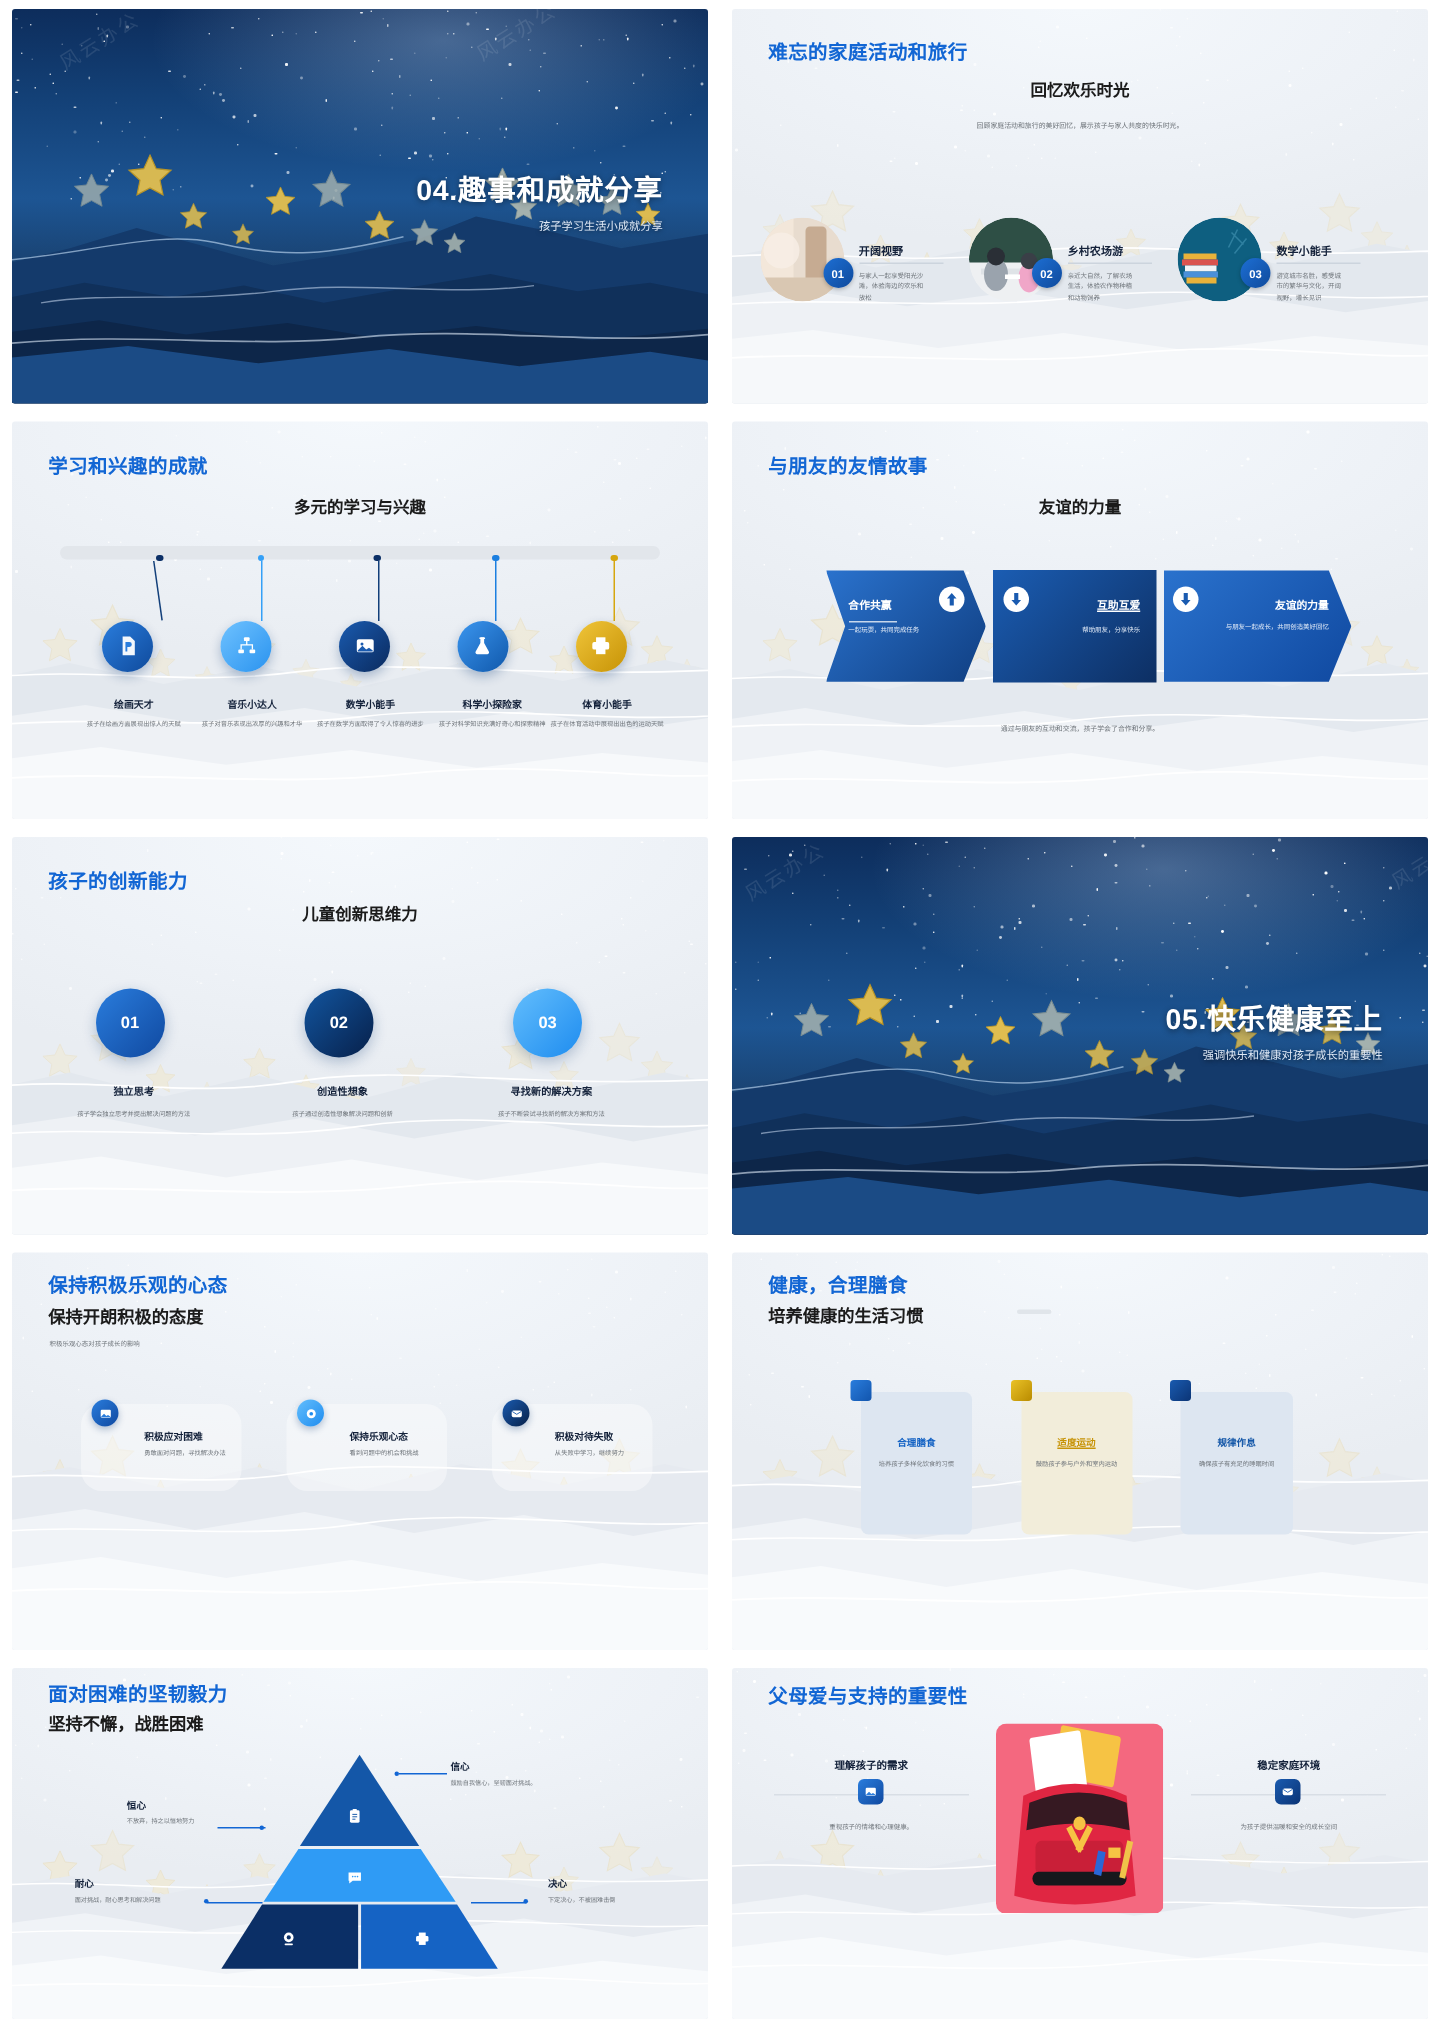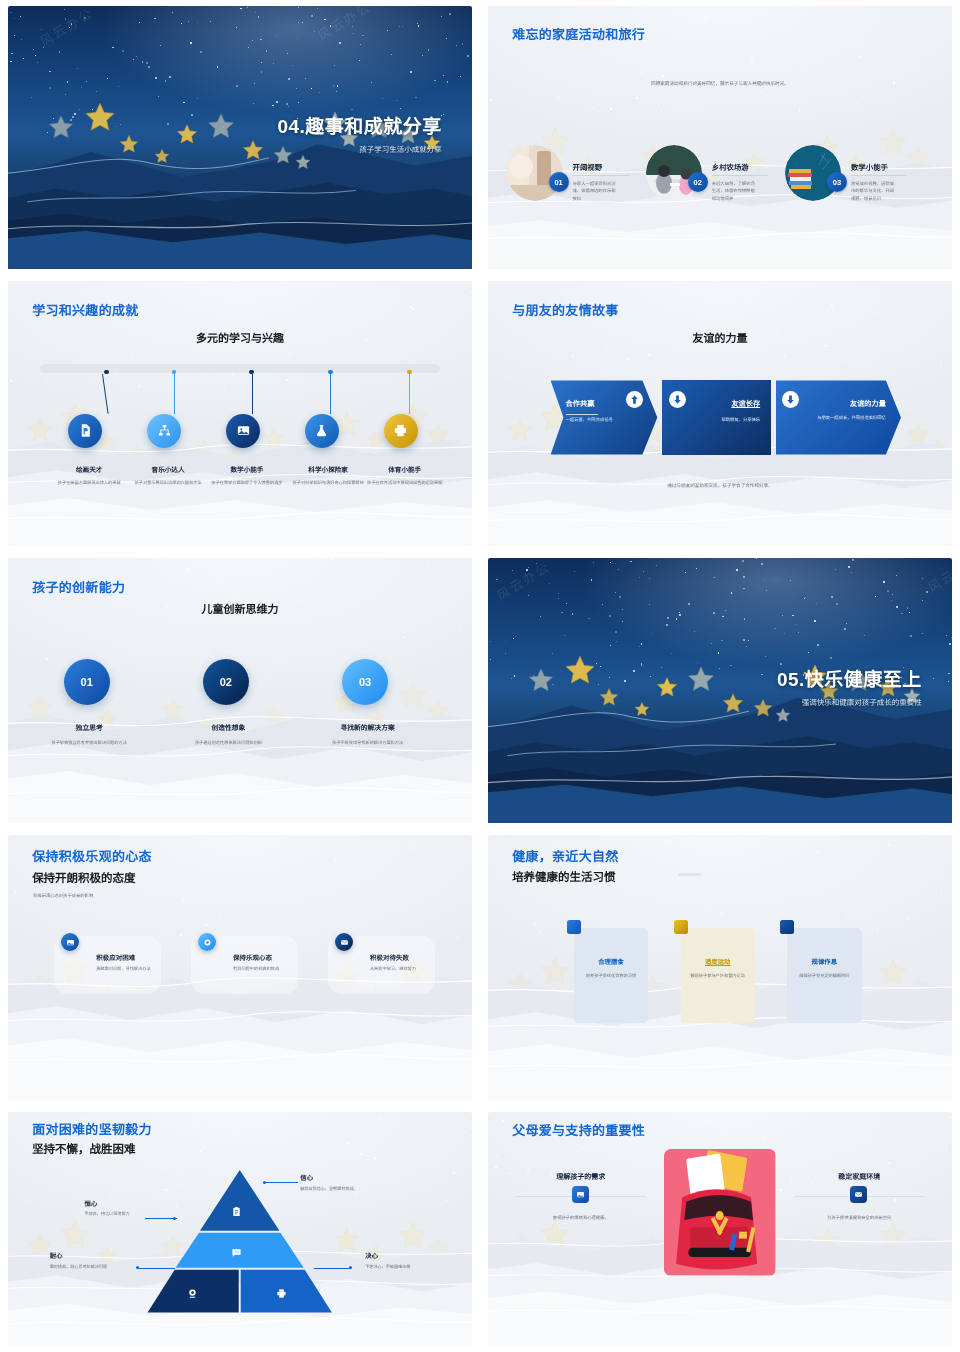--- a/index.html
+++ b/index.html
@@ -466,20 +466,21 @@
           <path d="M0,100 L60,92 L130,104 L200,94 L270,106 L340,96 L410,108 L480,98 L480,175 L0,175Z" fill="#eef1f5"></path>
           <path d="M0,128 L70,120 L150,132 L230,122 L310,134 L390,124 L480,132 L480,175 L0,175Z" fill="#f6f8fa"></path>
           <path d="M0,72 C70,64 130,78 200,68 C270,58 350,74 480,66" stroke="#ffffff" stroke-width="1.1" fill="none" opacity=".95"></path>
           <path d="M0,104 C80,96 160,108 240,98 C320,88 400,104 480,96" stroke="#ffffff" stroke-width="1.1" fill="none" opacity=".95"></path>
           <path d="M0,140 C90,132 180,146 270,136 C360,126 420,142 480,136" stroke="#ffffff" stroke-width="1.2" fill="none" opacity=".95"></path>
         </svg>
       </div>
     </div>
     <div class="content">
       <div class="s-title">难忘的家庭活动和旅行</div>
+      <div class="s-sub-c" style="top:17%">回忆欢乐时光</div>
       <div class="s-desc-c" style="top:28%;left:28%;right:28%">回顾家庭活动和旅行的美好回忆，展示孩子与家人共度的快乐时光。</div>
 
       <div class="ccard" style="left:4%;top:53%">
         <div class="cphoto">
           <svg viewBox="0 0 56 56" width="56" height="56">
             <defs>
                   <clipPath id="cl1">
                     <circle cx="28" cy="28" r="28"></circle>
                   </clipPath>
                 </defs>
@@ -897,21 +898,21 @@
         <div class="bdy" style="left:14%;top:50%;width:58%">一起玩耍，共同完成任务</div>
       </div>
 
       <div class="arw" style="left:37.5%;top:37.5%;width:23.5%;height:28%;
         background:linear-gradient(135deg,#1b5db3,#0d2f63);">
         <div class="arw-ic" style="left:6%;top:14%">
           <svg width="11" height="11" viewBox="0 0 24 24" fill="#1a5bb0">
                 <path d="M12 21l-7-8h4V3h6v10h4z"></path>
               </svg>
         </div>
-        <div class="ttl" style="right:10%;top:24%;text-align:right;text-decoration:underline">友谊长存</div>
+        <div class="ttl" style="right:10%;top:24%;text-align:right;text-decoration:underline">互助互爱</div>
         <div class="bdy" style="right:10%;top:50%;width:58%;text-align:right">帮助朋友，分享快乐</div>
       </div>
 
       <div class="arw" style="left:62%;top:37.5%;width:27%;height:28%;
         background:linear-gradient(135deg,#2a72cd,#1049a0);
         clip-path:polygon(0 0,88% 0,100% 50%,88% 100%,0 100%);">
         <div class="arw-ic" style="left:5%;top:14%">
           <svg width="11" height="11" viewBox="0 0 24 24" fill="#1a5bb0">
                 <path d="M12 21l-7-8h4V3h6v10h4z"></path>
               </svg>
@@ -1584,21 +1585,21 @@
           <path d="M0,64 L55,54 L115,68 L175,54 L240,70 L305,52 L370,66 L435,52 L480,62 L480,175 L0,175Z" fill="#e6eaf0"></path>
           <path d="M0,92 L65,82 L135,96 L205,84 L275,98 L345,86 L415,100 L480,88 L480,175 L0,175Z" fill="#f0f3f7"></path>
           <path d="M0,124 L75,114 L155,128 L235,116 L315,130 L395,118 L480,128 L480,175 L0,175Z" fill="#f8fafc"></path>
           <path d="M0,62 C70,54 130,70 200,58 C270,46 350,64 480,56" stroke="#ffffff" stroke-width="1.1" fill="none"></path>
           <path d="M0,98 C80,90 160,104 240,92 C320,80 400,98 480,90" stroke="#ffffff" stroke-width="1.1" fill="none"></path>
           <path d="M0,138 C90,130 180,144 270,134 C360,124 420,140 480,134" stroke="#ffffff" stroke-width="1.2" fill="none"></path>
         </svg>
       </div>
     </div>
     <div class="content">
-      <div class="s-title" style="top:4%">健康，亲近大自然</div>
+      <div class="s-title" style="top:4%">健康，合理膳食</div>
       <div class="s-sub-l" style="top:12.5%">培养健康的生活习惯</div>
       <div style="position:absolute;left:41%;top:14.5%;width:5%;height:2.5px;border-radius:2px;background:#e0e5ea"></div>
 
       <div class="hcard" style="left:18.5%;top:35%;width:16%;height:36%;background:#dde6f1"></div>
       <div class="hsq" style="left:17%;top:32%;background:linear-gradient(135deg,#2a7ddd,#1255ad)"></div>
       <div class="hh" style="left:18.5%;width:16%;top:46%;color:#1563c4">合理膳食</div>
       <div class="hb" style="left:19%;width:15%;top:52%">培养孩子多样化饮食的习惯</div>
 
       <div class="hcard" style="left:41.5%;top:35%;width:16%;height:36%;background:#f2edda"></div>
       <div class="hsq" style="left:40%;top:32%;background:linear-gradient(135deg,#eac227,#b98b00)"></div>

